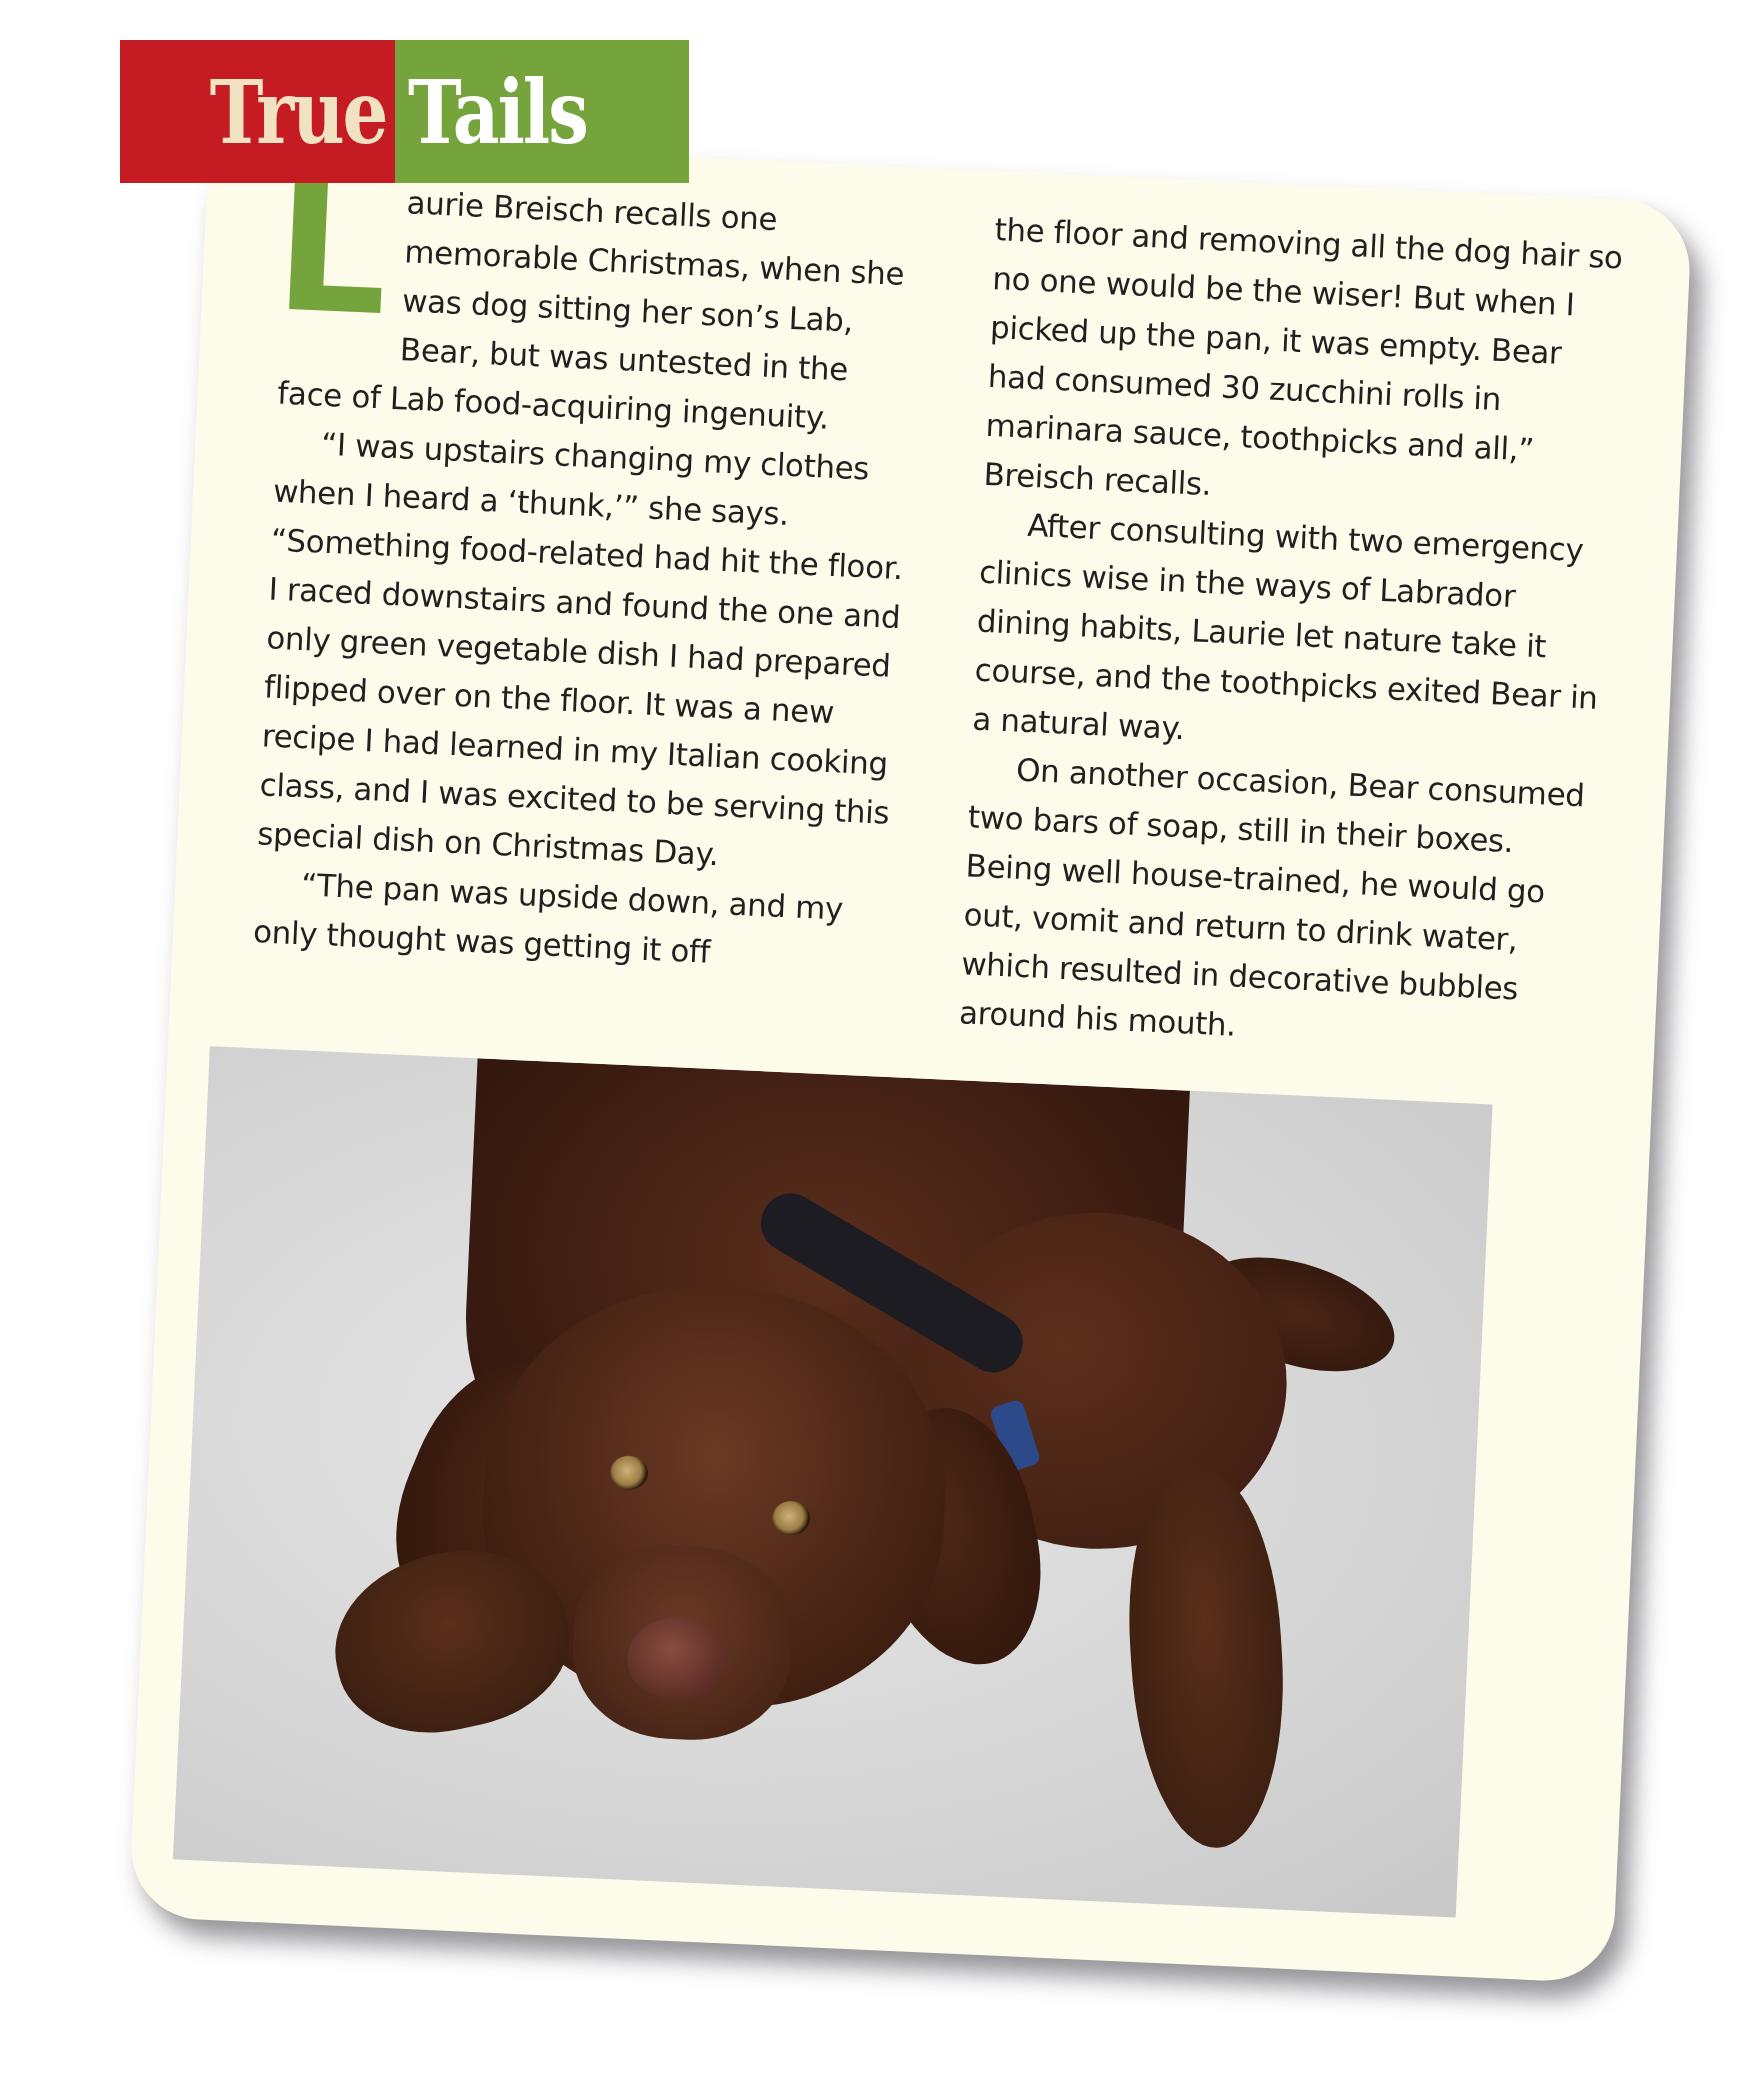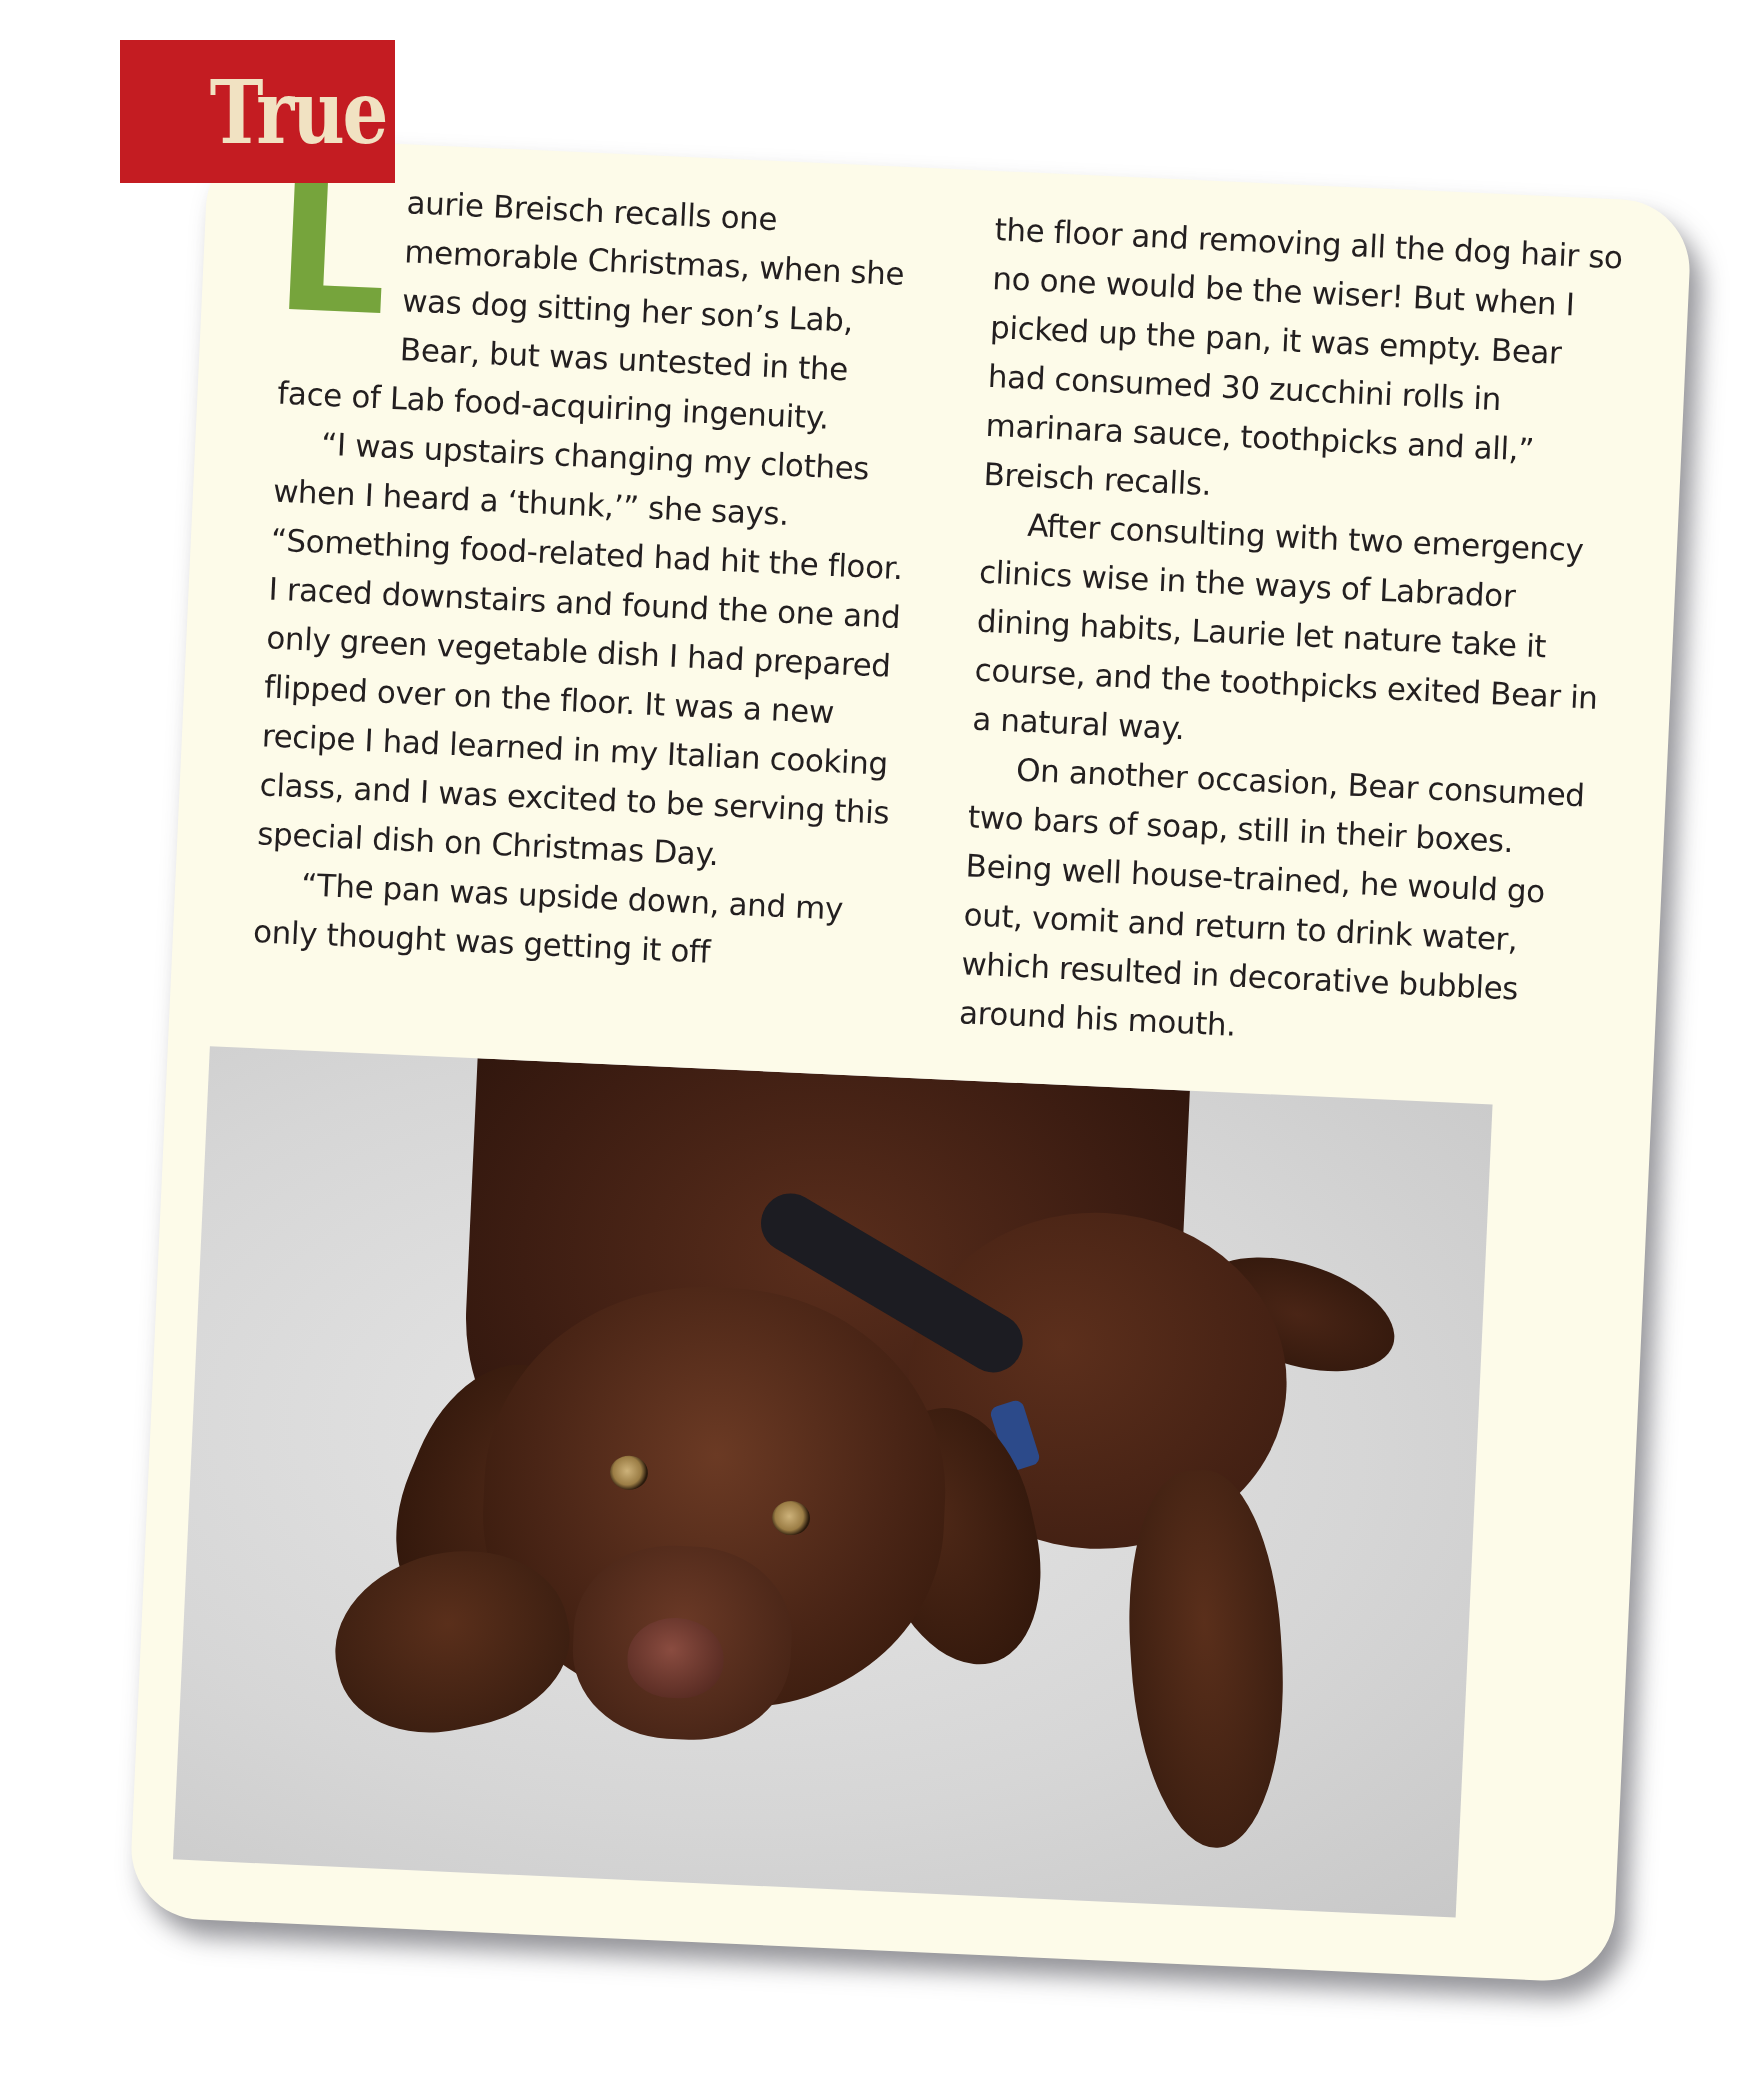--- a/index.html
+++ b/index.html
@@ -52,20 +52,23 @@
   .collar { position: absolute; left: 545px; top: 176px; width: 294px; height: 59px; background: #1c1c22; border-radius: 29px; transform: rotate(28deg); }
   .collar-tag { position: absolute; left: 805px; top: 319px; width: 34px; height: 67px; background: #2c4a8a; border-radius: 8.4px; transform: rotate(-20deg); }
 </style>
 </head>
 <body>
 
 <div class="banner">
   <div class="banner-red">
     <span>True</span>
   </div>
+  <div class="banner-green">
+    <span>Tails</span>
+  </div>
 </div>
 
 <div class="card">
   <div class="col col-left">
     <span class="dropcap">L</span>
     <p>aurie Breisch recalls one memorable Christmas, when she was dog sitting her son’s Lab, Bear, but was untested in the face of Lab food-acquiring ingenuity.</p>
     <p class="indent">“I was upstairs changing my clothes when I heard a ‘thunk,’” she says. “Something food-related had hit the floor. I raced downstairs and found the one and only green vegetable dish I had prepared flipped over on the floor. It was a new recipe I had learned in my Italian cooking class, and I was excited to be serving this special dish on Christmas Day.</p>
     <p class="indent">“The pan was upside down, and my only thought was getting it off</p>
   </div>
   <div class="col col-right">

